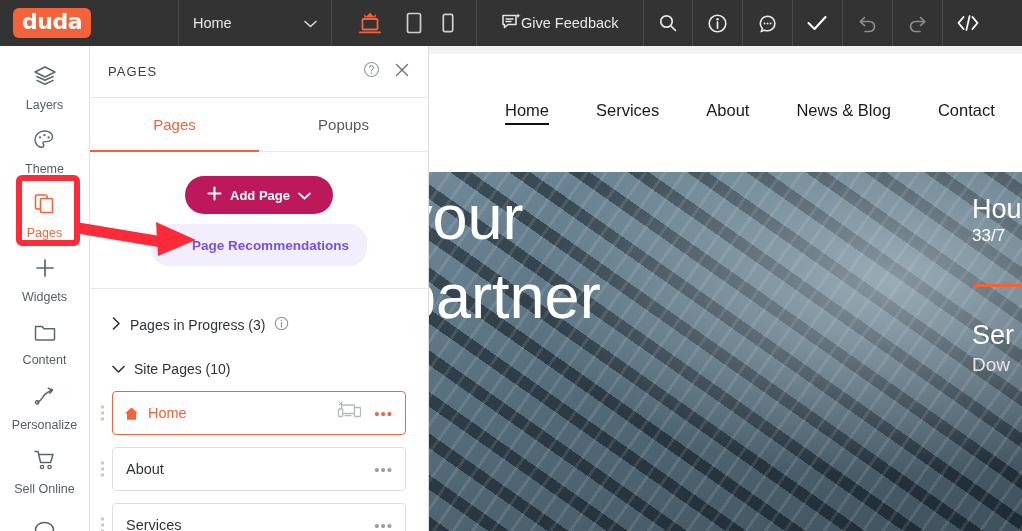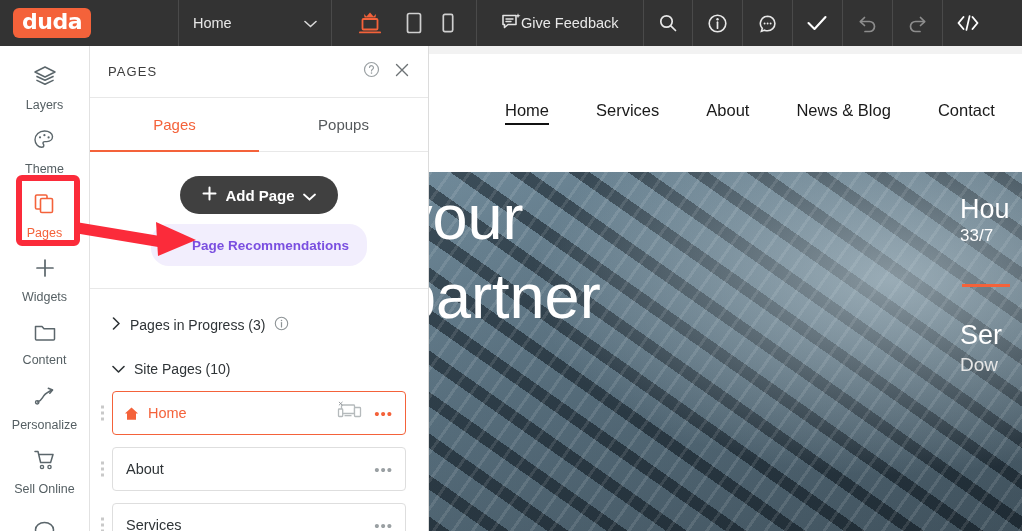--- a/index.html
+++ b/index.html
@@ -70,22 +70,22 @@
     flex: 1; display: flex; align-items: center; justify-content: center;
     font-size: 15px; color: #55595c; cursor: pointer; position: relative;
   }
   .tab.active { color: #f4623a; }
   .tab.active::after {
     content: ""; position: absolute; bottom: -1px; left: 0; right: 0;
     height: 2px; background: #f4623a;
   }
   .actions { padding: 24px 0 22px; display: flex; flex-direction: column; align-items: center; gap: 10px; }
   .add-page {
-    background: #404040; color: #fff; border: none; border-radius: 22px;
-    height: 38px; padding: 0 22px; font-size: 15px; font-weight: 700;
+    background: #be185d; color: #fff; border: none; border-radius: 22px;
+    height: 38px; padding: 0 22px; font-size: 13px; font-weight: 700;
     display: flex; align-items: center; gap: 8px; cursor: pointer;
     font-family: "Liberation Sans", sans-serif;
   }
   .recommend {
     background: #f2eefd; color: #7a4fe0; border: none; border-radius: 18px;
     height: 42px; padding: 0 18px; font-size: 13.5px; font-weight: 700;
     display: flex; align-items: center; gap: 8px; cursor: pointer;
     font-family: "Liberation Sans", sans-serif;
   }
   .panel-div { height: 1px; background: #e8e8e8; }
@@ -141,21 +141,21 @@
   .hero-text {
     position: absolute; left: -28px; top: 6px; color: #fff; z-index: 2;
     font-size: 63px; line-height: 1.25; font-weight: 400; white-space: nowrap;
     font-family: "Liberation Sans", sans-serif;
   }
   .hero-sub {
     position: absolute; left: 2px; bottom: 8px; color: #fff; z-index: 2;
     font-size: 17px; white-space: nowrap;
   }
   .side-card {
-    position: absolute; right: 12px; top: 0; width: 60px; height: 269px; z-index: 3;
+    position: absolute; right: 0; top: 0; width: 60px; height: 269px; z-index: 3;
     padding-left: 6px; color: #fff; overflow: hidden;
   }
   .sc-title { position: absolute; top: 22px; left: 10px; font-size: 27px; white-space: nowrap; }
   .sc-sub { position: absolute; top: 54px; left: 10px; font-size: 17px; white-space: nowrap; }
   .sc-rule { position: absolute; top: 112px; left: 12px; width: 60px; height: 3px; background: #f4623a; }
   .sc-title2 { position: absolute; top: 148px; left: 10px; font-size: 27px; white-space: nowrap; }
   .sc-sub2 { position: absolute; top: 182px; left: 10px; font-size: 19px; white-space: nowrap; color: #e6e6e6; }
 
   
   .anno { position: absolute; inset: 0; pointer-events: none; z-index: 50; }

